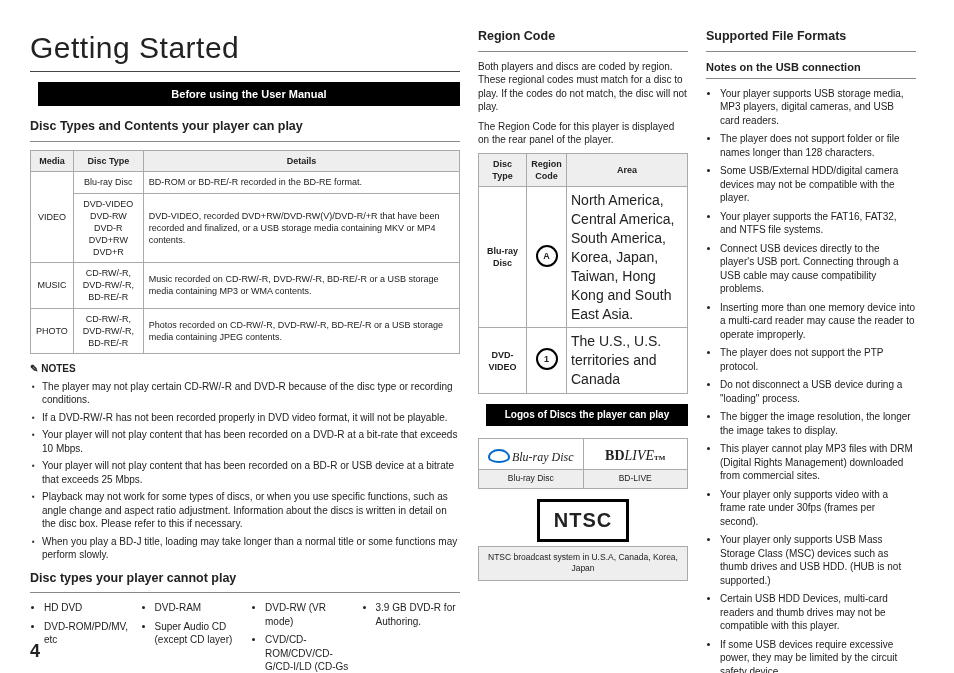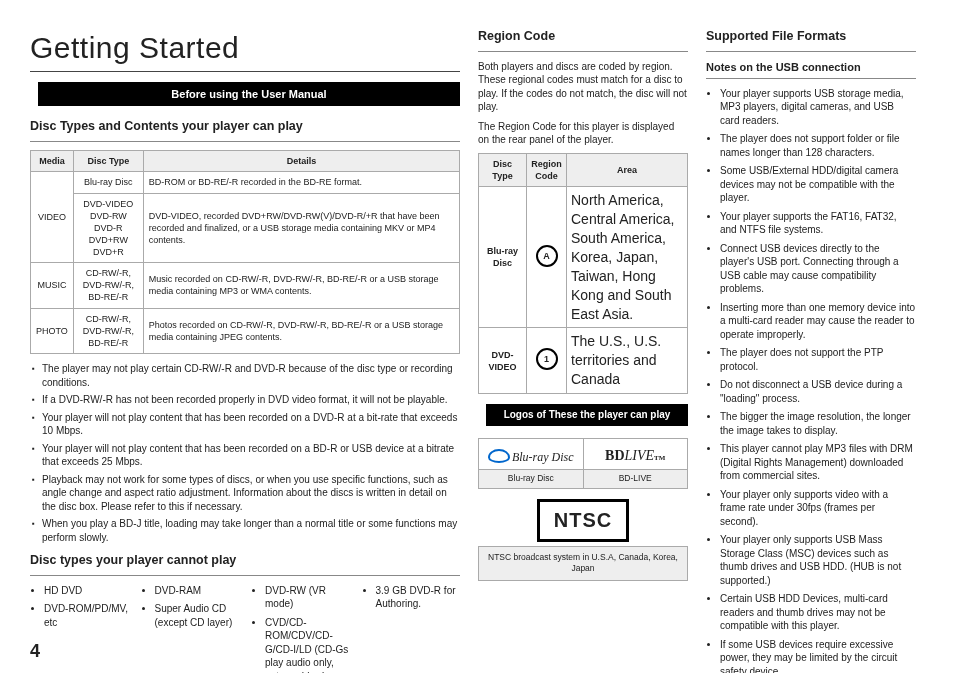--- a/index.html
+++ b/index.html
@@ -160,20 +160,21 @@
       <tr>
         <td class="c">PHOTO</td>
         <td class="c" style="white-space:pre-line">CD-RW/-R,
 DVD-RW/-R,
 BD-RE/-R</td>
         <td>Photos recorded on CD-RW/-R, DVD-RW/-R, BD-RE/-R or a USB storage media containing JPEG contents.</td>
       </tr>
     </tbody>
       </table>
 
+    <div class="notes-head">NOTES</div>
     <ul class="sq">
       <li>The player may not play certain CD-RW/-R and DVD-R because of the disc type or recording conditions.</li>
       <li>If a DVD-RW/-R has not been recorded properly in DVD video format, it will not be playable.</li>
       <li>Your player will not play content that has been recorded on a DVD-R at a bit-rate that exceeds 10 Mbps.</li>
       <li>Your player will not play content that has been recorded on a BD-R or USB device at a bitrate that exceeds 25 Mbps.</li>
       <li>Playback may not work for some types of discs, or when you use specific functions, such as angle change and aspect ratio adjustment. Information about the discs is written in detail on the disc box. Please refer to this if necessary.</li>
       <li>When you play a BD-J title, loading may take longer than a normal title or some functions may perform slowly.</li>
     </ul>
 
     <h2 style="margin-top:8px">Disc types your player cannot play</h2>
@@ -214,21 +215,21 @@
         <td class="area">North America, Central America, South America, Korea, Japan, Taiwan, Hong Kong and South East Asia.</td>
       </tr>
       <tr>
         <td style="font-weight:bold">DVD-VIDEO</td>
         <td><span class="region-icon num"></span></td>
         <td class="area">The U.S., U.S. territories and Canada</td>
       </tr>
     </tbody>
       </table>
 
-    <div class="blackbar small">Logos of These the player can play</div>
+    <div class="blackbar small">Logos of Discs the player can play</div>
     <div class="logo-row">
       <div class="logo-cell">
         <span class="swirl"></span><span class="bluray">Blu-ray Disc</span>
       </div>
       <div class="logo-cell">
         <span class="bdlive"><span>BD</span><span style="font-style:italic; font-weight:normal">LIVE</span><small>TM</small></span>
       </div>
     </div>
     <div class="logo-label-row">
       <div class="logo-label">Blu-ray Disc</div>

